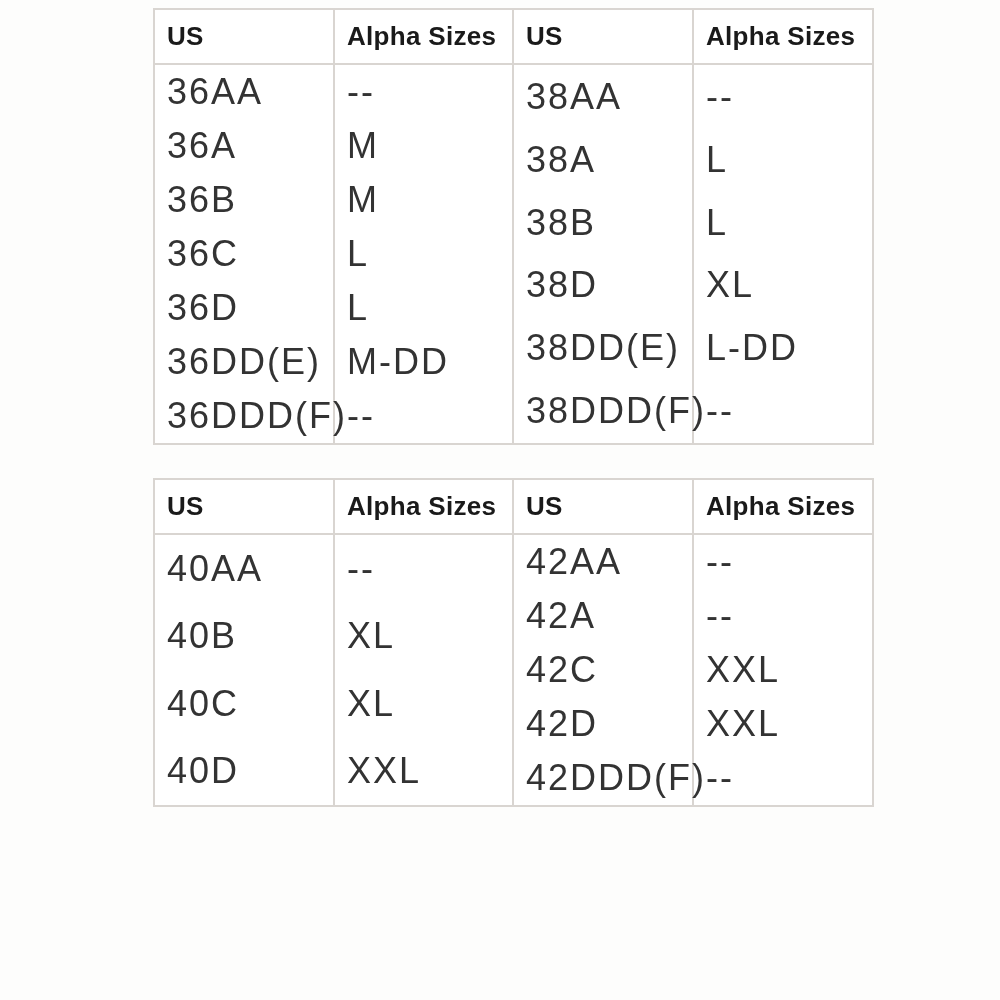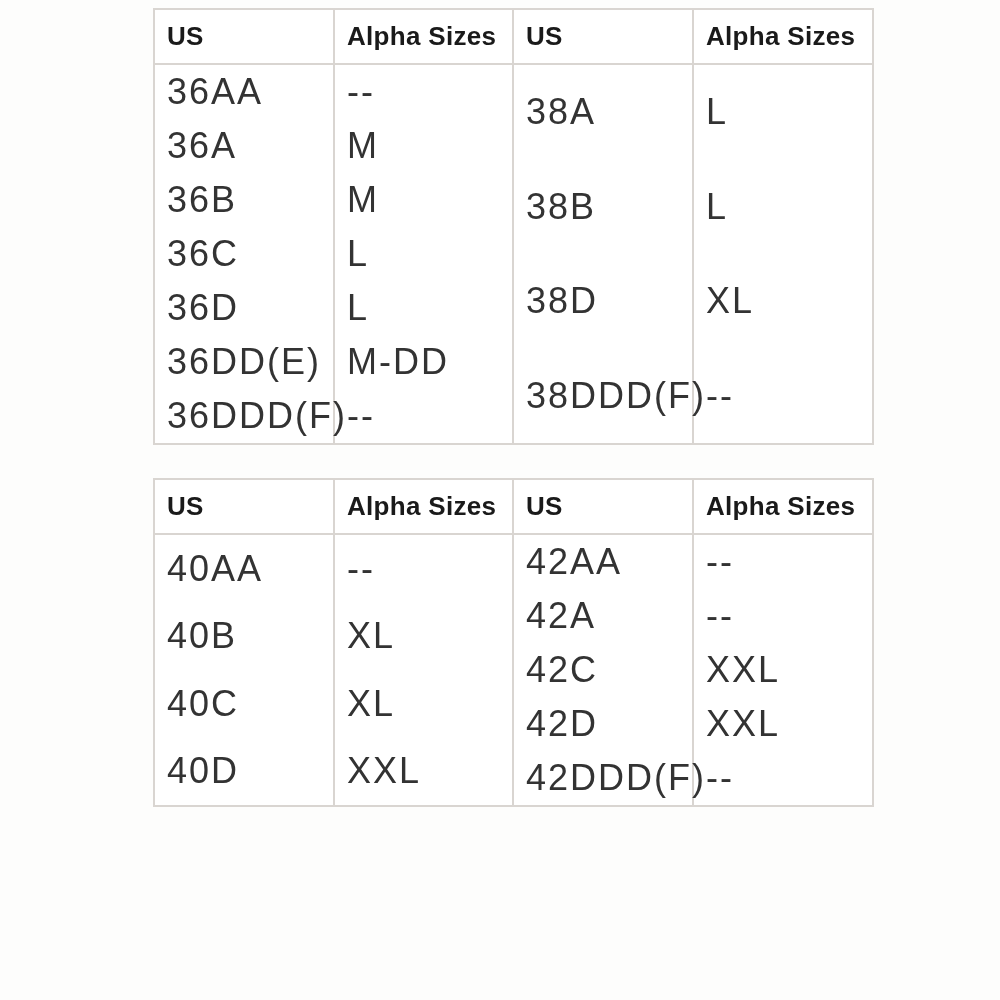--- a/index.html
+++ b/index.html
@@ -108,32 +108,40 @@
 
   <table class="size-table">
     <thead>
       <tr>
         <th>US</th>
         <th>Alpha Sizes</th>
       </tr>
     </thead>
     <tbody>
         <tr>
+          <td>38AA</td>
+          <td>--</td>
+        </tr>
+        <tr>
           <td>38A</td>
           <td>L</td>
         </tr>
         <tr>
           <td>38B</td>
           <td>L</td>
         </tr>
         <tr>
           <td>38D</td>
           <td>XL</td>
         </tr>
         <tr>
+          <td>38DD(E)</td>
+          <td>L-DD</td>
+        </tr>
+        <tr>
           <td>38DDD(F)</td>
           <td>--</td>
         </tr>
       </tbody>
   </table>
 
   <table class="size-table">
     <thead>
       <tr>
         <th>US</th>

